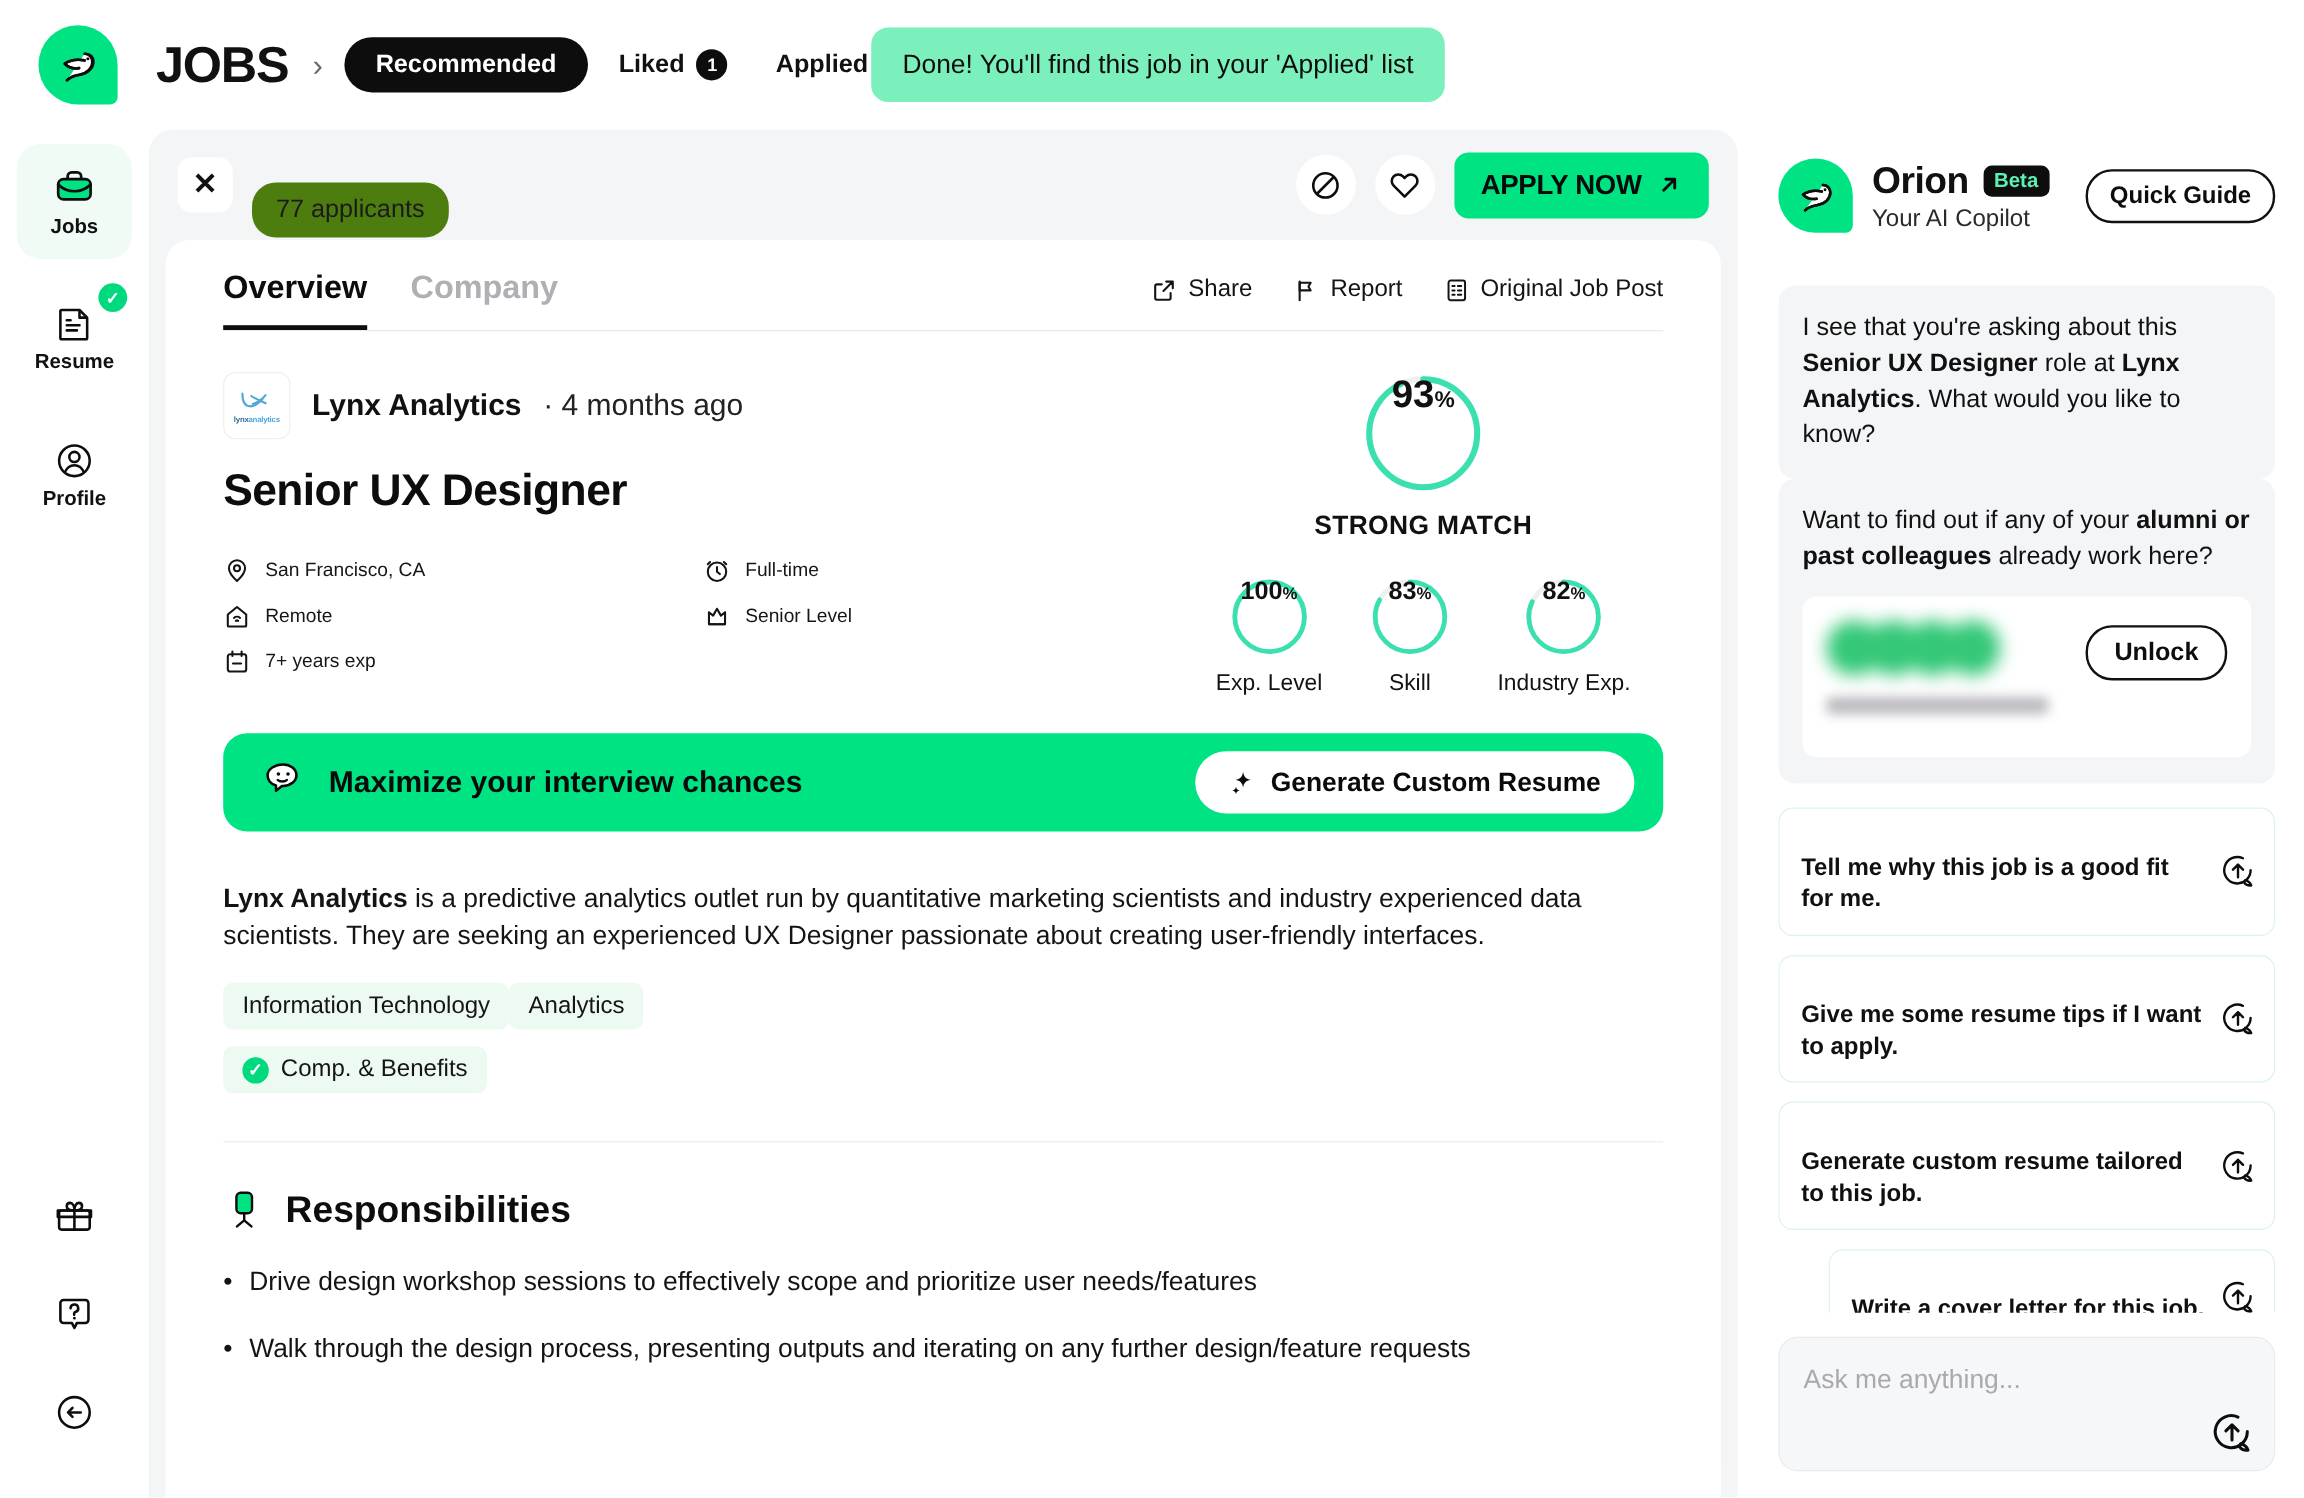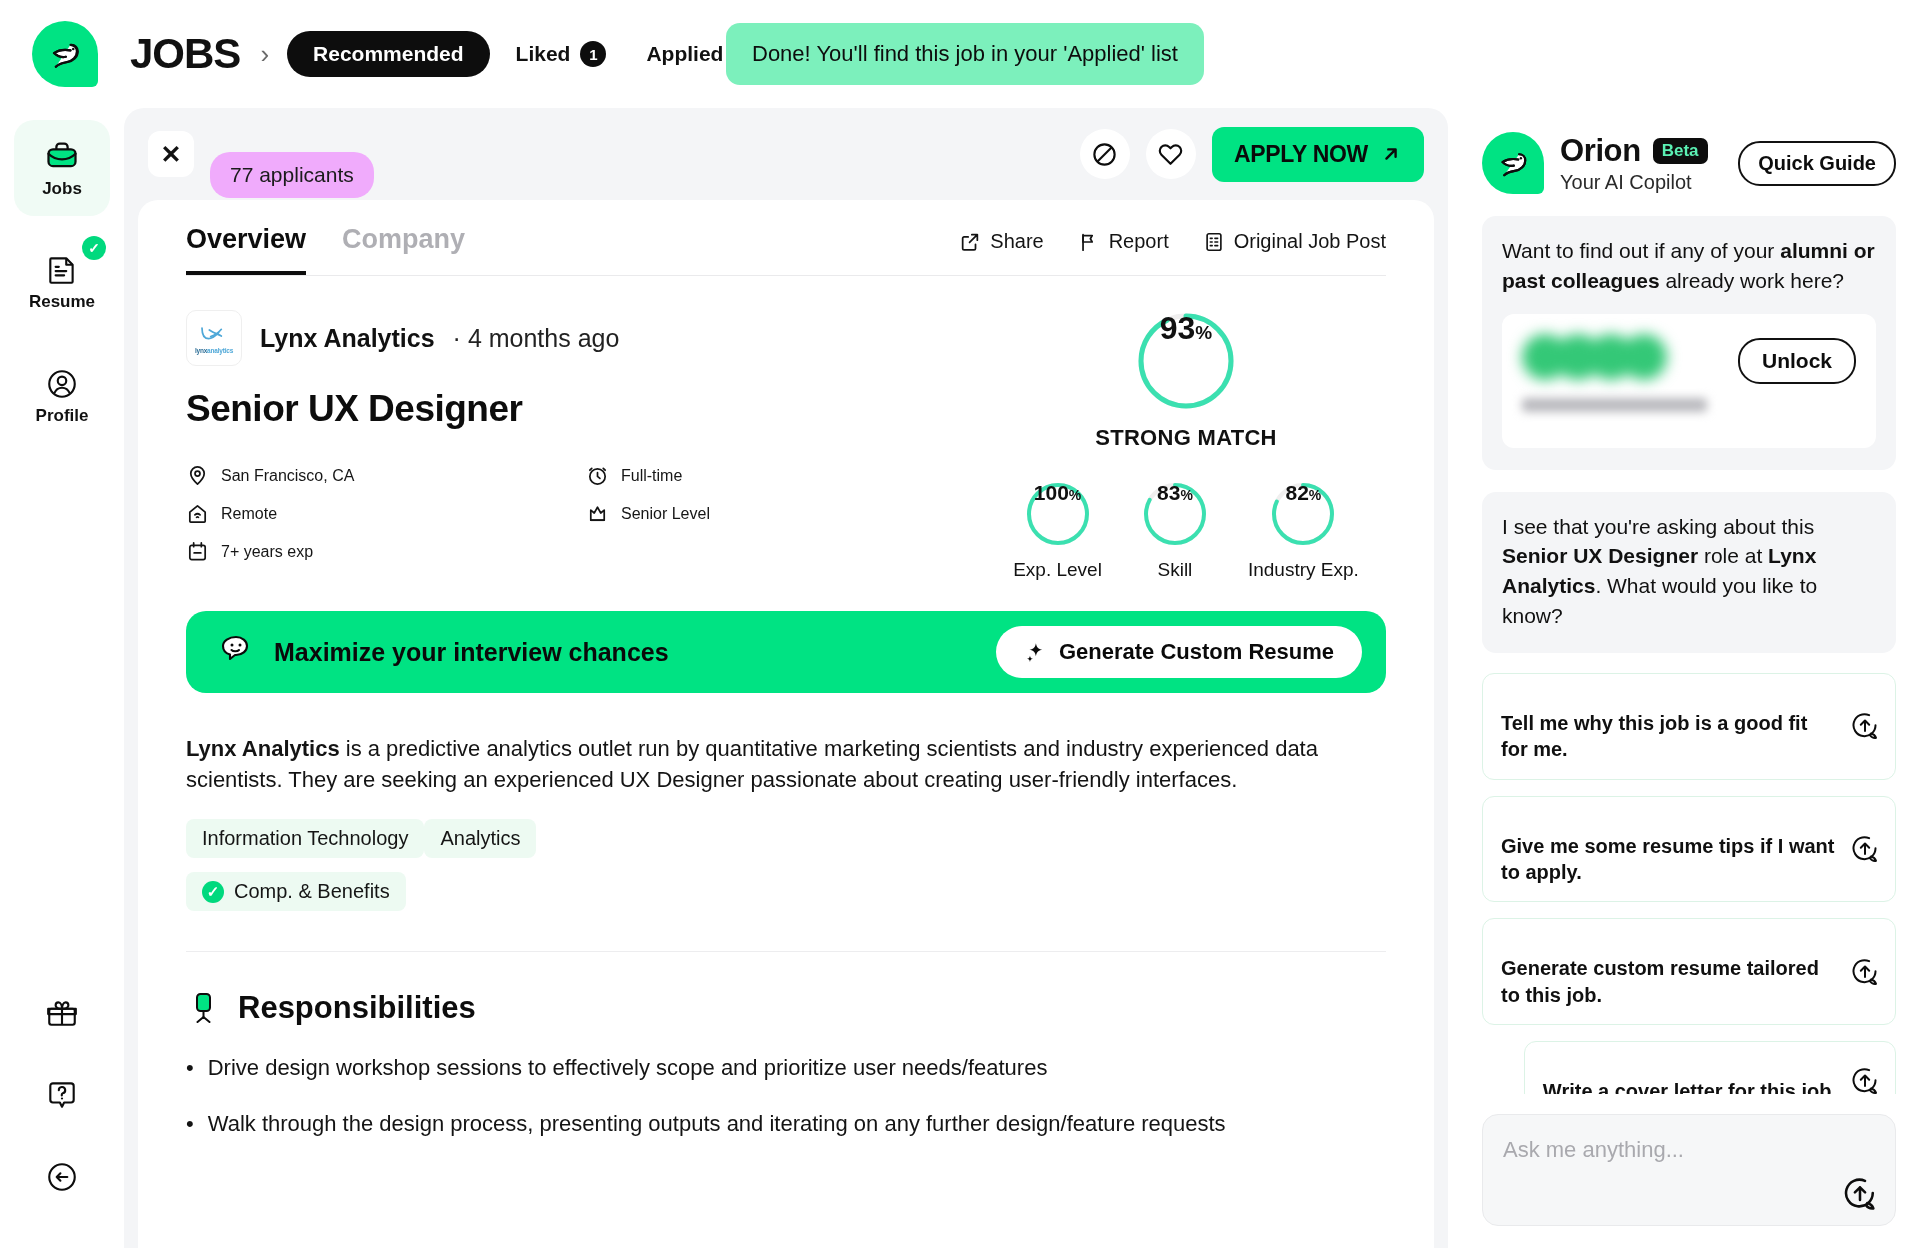--- a/index.html
+++ b/index.html
@@ -98,21 +98,21 @@
     height: 92px; flex: 0 0 92px;
     display: flex; align-items: center;
     padding: 0 24px; gap: 16px;
   }
   .close-btn {
     width: 46px; height: 46px; border-radius: 12px; background: #fff;
     border: none; cursor: pointer; display: flex; align-items: center; justify-content: center;
     font-size: 25px; font-weight: 700; color: #111; line-height: 1;
   }
   .applicants-pill {
-    background: #f0abfc; border-radius: 20px; padding: 11px 20px;
+    background: #4d7c0f; border-radius: 20px; padding: 11px 20px;
     font-size: 21px; font-weight: 500; color: #1b1b1b; margin-top: 42px;
   }
   .spacer { flex: 1 1 auto; }
   .round-icon-btn {
     width: 50px; height: 50px; border-radius: 50%; background: #fff;
     border: none; cursor: pointer; display: flex; align-items: center; justify-content: center;
   }
   .apply-btn {
     background: #00E383; color: #0a0a0a; border: none; cursor: pointer;
     border-radius: 12px; padding: 14px 22px; font-size: 23px; font-weight: 800;
@@ -610,38 +610,38 @@
             <span class="asst-name">Orion</span>
             <span class="beta">Beta</span>
           </div>
           <div class="asst-sub">Your AI Copilot</div>
         </div>
         <button class="quick-guide">Quick Guide</button>
       </div>
 
       <div class="asst-scroll">
 
+        <div class="bubble bubble2">
+          <span>I see that you're asking about this </span><b>Senior UX Designer</b><span> role at </span><b>Lynx Analytics</b><span>. What would you like to know?</span>
+        </div>
+
         <div class="bubble">
           <span>Want to find out if any of your </span><b>alumni or past colleagues</b><span> already work here?</span>
           <div class="unlock-card">
             <div class="blur-wrap">
               <div class="blur-avatars">
                 <div class="blur-av"></div>
                 <div class="blur-av"></div>
                 <div class="blur-av"></div>
                 <div class="blur-av"></div>
               </div>
               <div class="blur-line"></div>
             </div>
             <button class="unlock-btn">Unlock</button>
           </div>
-        </div>
-
-        <div class="bubble bubble2">
-          <span>I see that you're asking about this </span><b>Senior UX Designer</b><span> role at </span><b>Lynx Analytics</b><span>. What would you like to know?</span>
         </div>
 
         <div class="suggestions">
           <div class="sugg">
             <span class="sugg-txt">Tell me why this job is a good fit for me.</span>
             <svg class="send-ic" viewBox="0 0 28 28" fill="none" stroke="#0d0d0d" stroke-width="2" stroke-linecap="round" stroke-linejoin="round">
               <path d="M24.5 13.2a11 11 0 1 1-6.4-10"></path>
                 <path d="M20 21.5c2.4.6 4.3 2.2 5 4.4-2.5.3-4.8-.8-6-2.6"></path>
               <path d="M14 19V8.5M9.8 12.7 14 8.5l4.2 4.2"></path>
             </svg>

